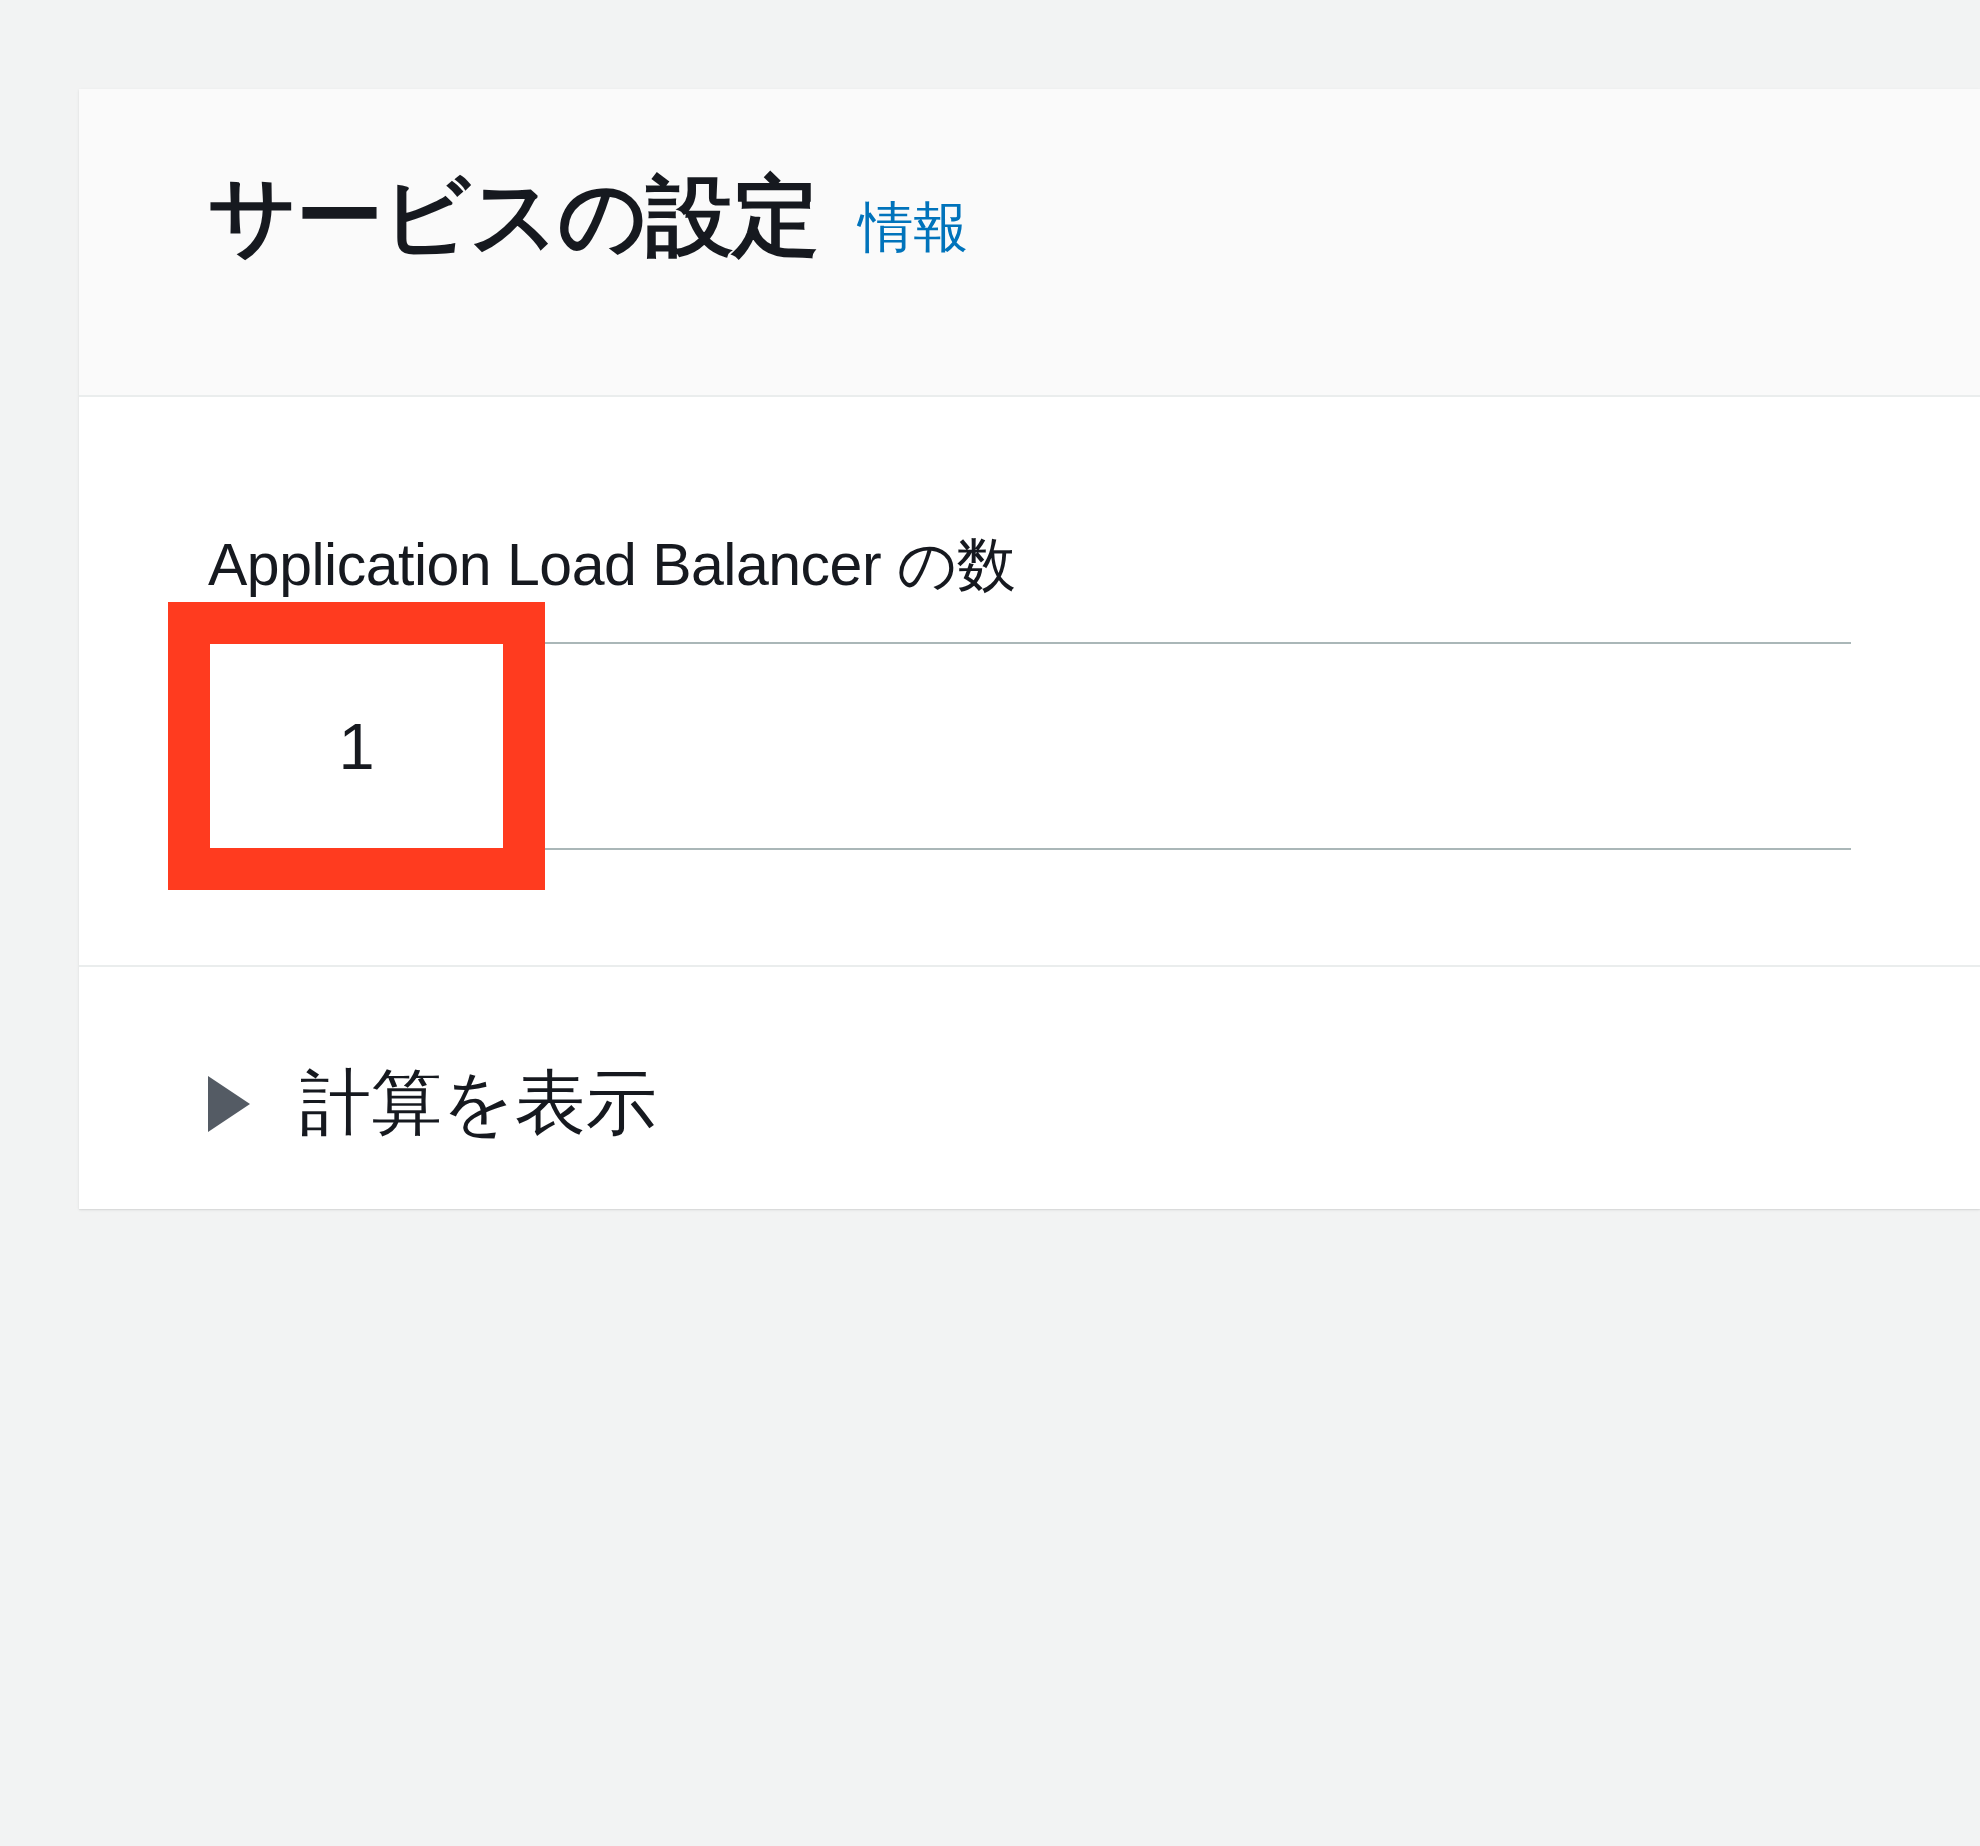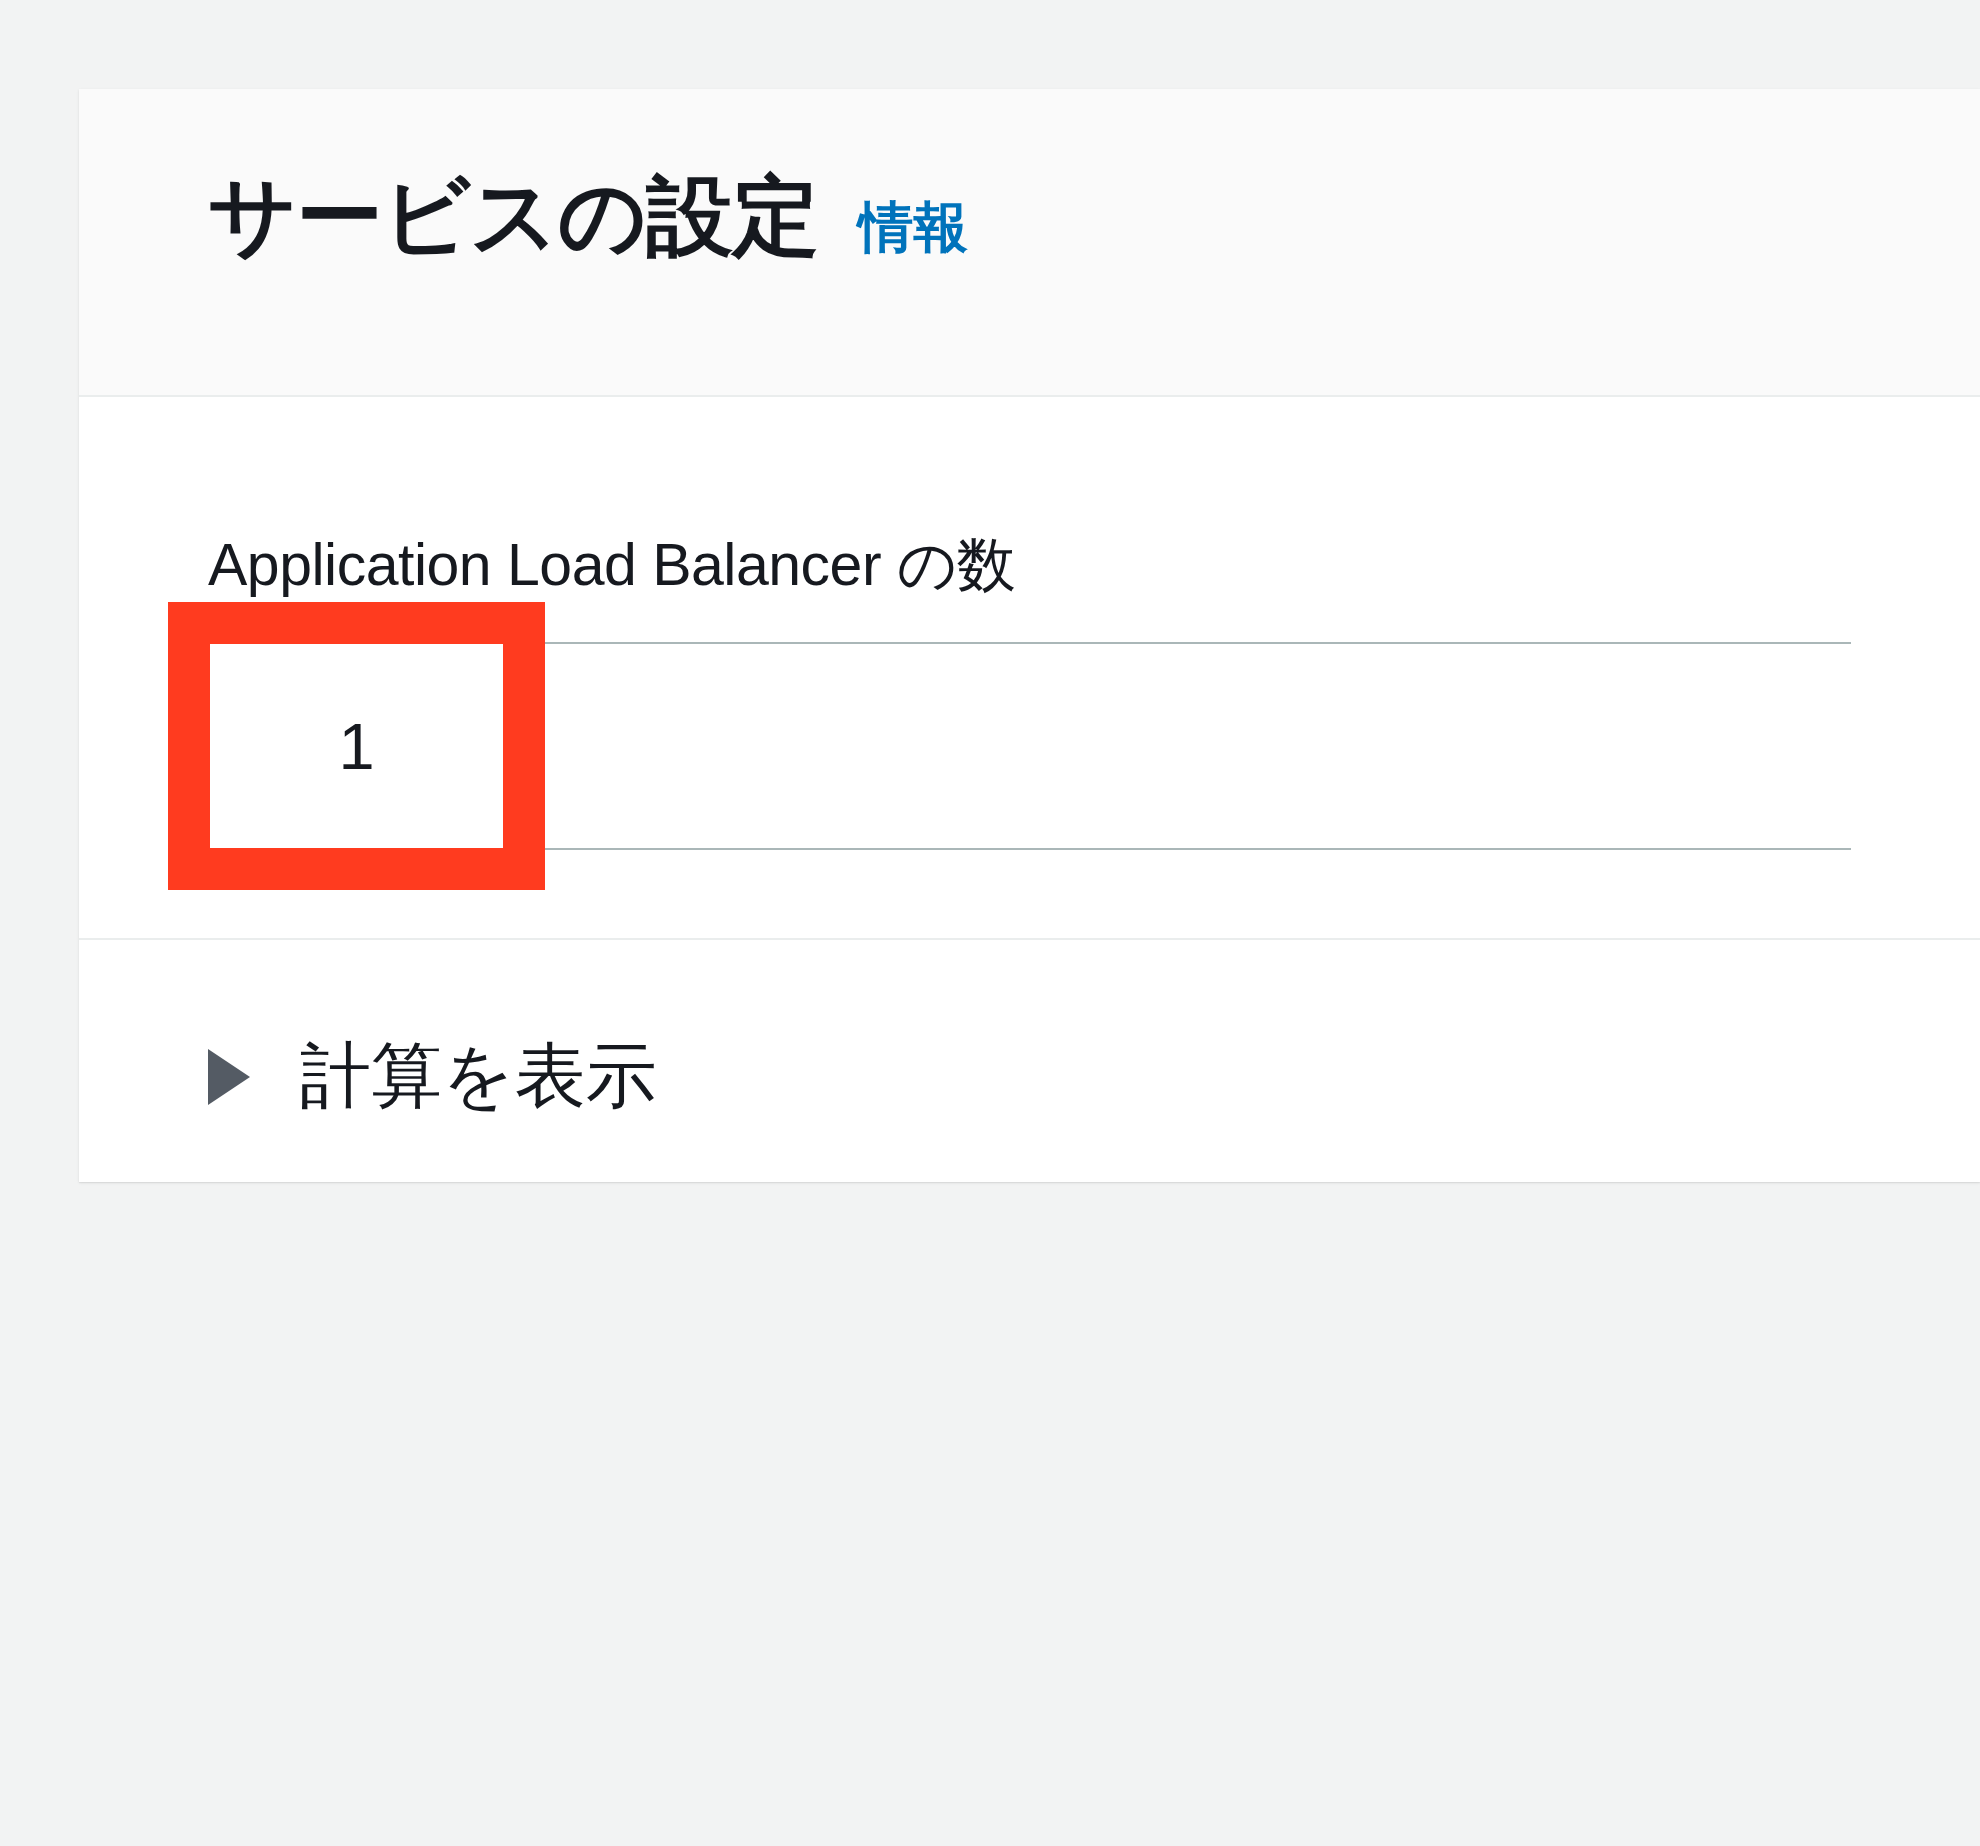--- a/index.html
+++ b/index.html
@@ -28,26 +28,26 @@
       gap: 40px;
     }
     .panel-title {
       font-size: 87px;
       font-weight: 700;
       color: #16191f;
       letter-spacing: -1px;
     }
     .info-link {
       font-size: 55px;
-      font-weight: 700;
+      font-weight: 400;
       color: #0073bb;
       cursor: pointer;
     }
     .panel-body {
-      padding: 129px 129px 88px 129px;
+      padding: 129px 129px 115px 129px;
       border-bottom: 2px solid #eaeded;
     }
     .field-label {
       font-size: 59px;
       font-weight: 400;
       color: #16191f;
       margin-bottom: 36px;
       letter-spacing: -0.5px;
     }
     .input-row {

